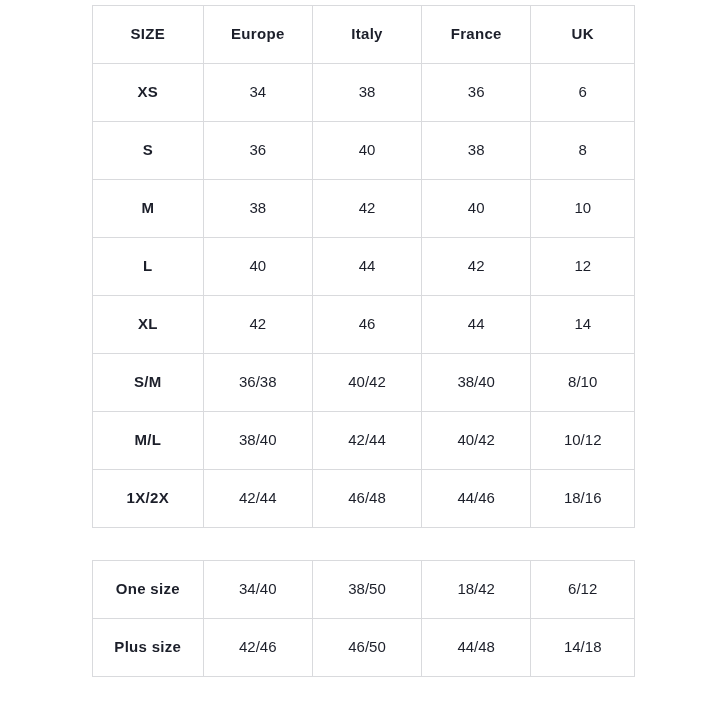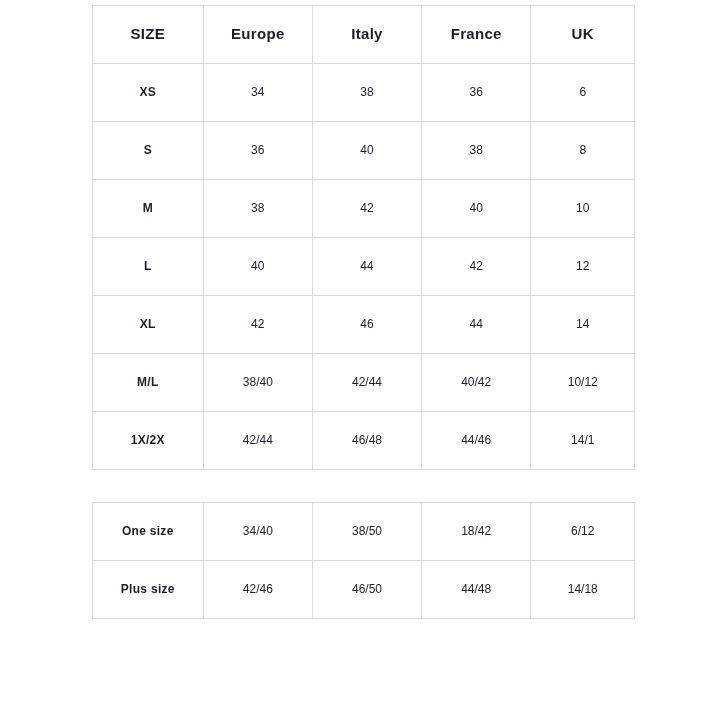--- a/index.html
+++ b/index.html
@@ -24,21 +24,21 @@
   table.size-table {
     width: 100%;
     border-collapse: collapse;
     table-layout: fixed;
   }
   table.size-table td,
   table.size-table th {
     border: 1px solid #d9dadd;
     text-align: center;
     vertical-align: middle;
-    font-size: 12px;
+    font-size: 15px;
     color: #1c1f2a;
     font-weight: normal;
     padding: 0;
     height: 57px;
     line-height: 1.1;
   }
   table.size-table th,
   table.size-table td.rowhead {
     font-weight: bold;
     letter-spacing: 0.3px;
@@ -110,32 +110,39 @@
         <td>12</td>
       </tr>
       <tr>
         <td class="rowhead">XL</td>
         <td>42</td>
         <td>46</td>
         <td>44</td>
         <td>14</td>
       </tr>
       <tr>
+        <td class="rowhead">S/M</td>
+        <td>36/38</td>
+        <td>40/42</td>
+        <td>38/40</td>
+        <td>8/10</td>
+      </tr>
+      <tr>
         <td class="rowhead">M/L</td>
         <td>38/40</td>
         <td>42/44</td>
         <td>40/42</td>
         <td>10/12</td>
       </tr>
       <tr>
         <td class="rowhead">1X/2X</td>
         <td>42/44</td>
         <td>46/48</td>
         <td>44/46</td>
-        <td>14/1</td>
+        <td>18/16</td>
       </tr>
     </tbody>
   </table>
 
   <div class="spacer"></div>
 
   <table class="size-table second-table">
     <colgroup>
       <col class="c-size">
         <col class="c-eu">

